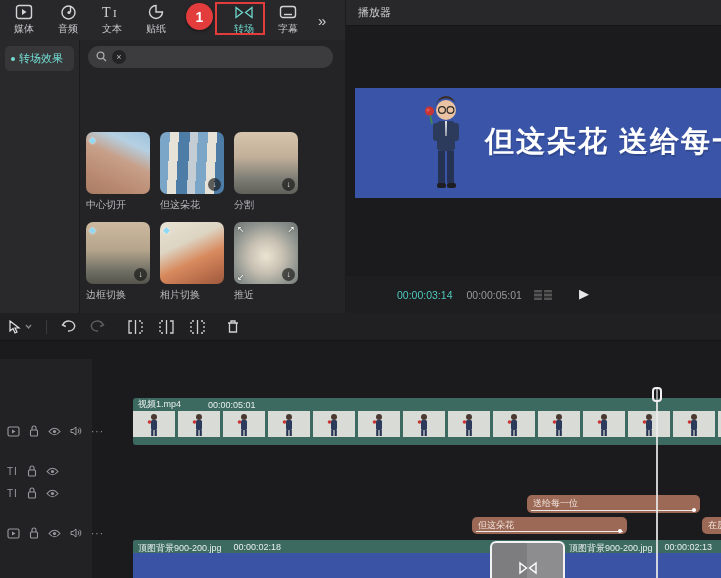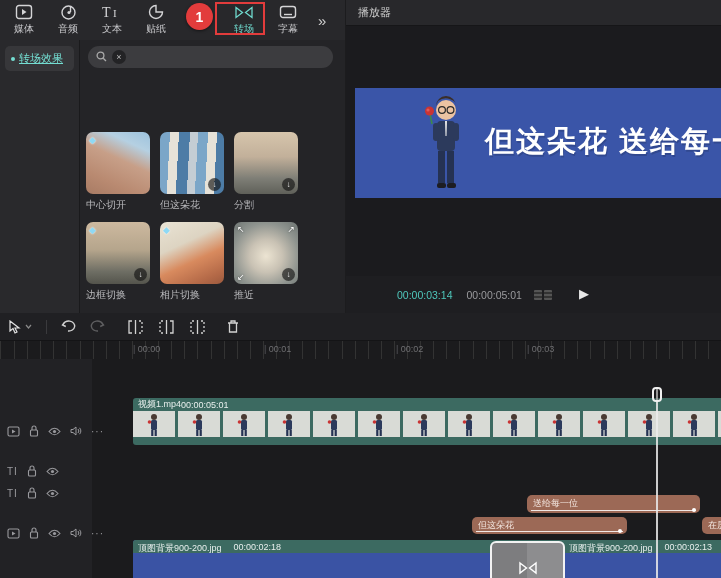--- a/index.html
+++ b/index.html
@@ -15,21 +15,21 @@
   .tb-item.active .tb-label { color:#6fd9cd; }
   #expand-btn { color:#cfcfcf; font-size:15px; margin-left:8px; cursor:pointer; }
   .redbox { position:absolute; border:2px solid #e23c3c; z-index:60; pointer-events:none; }
   #redbox-1 { left:215px; top:2px; width:50px; height:33px; }
   .redcircle { position:absolute; width:27px; height:27px; border-radius:50%; background:#e23c3c; color:#fff; font-size:14px; font-weight:bold; display:flex; align-items:center; justify-content:center; z-index:61; box-shadow:0 1px 3px rgba(0,0,0,.5); }
   #redcircle-1 { left:186px; top:3px; }
 
   
   #left-panel { position:absolute; left:0; top:40px; width:345px; height:273px; background:#242427; }
   #sidebar { position:absolute; left:0; top:0; width:80px; height:273px; background:#29292c; border-right:1px solid #1a1a1c; }
-  #sidebar-item { margin:6px 5px; padding:5px 6px; background:#37373a; border-radius:5px; color:#74ded2; font-size:11px; display:flex; align-items:center; gap:4px; cursor:pointer;text-decoration:underline; }
+  #sidebar-item { margin:6px 5px; padding:5px 6px; background:#37373a; border-radius:5px; color:#74ded2; font-size:11px; display:flex; align-items:center; gap:4px; cursor:pointer; }
   #sidebar-item .dot { width:4px; height:4px; border-radius:50%; background:#74ded2; }
   #search-bar { position:absolute; left:88px; top:6px; width:245px; height:22px; background:#3c3c3f; border-radius:12px; display:flex; align-items:center; padding:0 8px; gap:5px; }
   #search-bar .q { color:#e6e6e6; font-size:11px; flex:1; }
   #search-clear { width:14px; height:14px; border-radius:50%; background:#232325; color:#bbb; font-size:9px; display:flex; align-items:center; justify-content:center; cursor:pointer; }
 
   #grid { position:absolute; left:86px; top:52px; width:222px; height:221px; overflow:hidden; }
   .cell { position:absolute; width:64px; cursor:pointer; }
   .thumb { width:64px; height:62px; border-radius:7px; position:relative; overflow:hidden; }
   .cell-label { margin-top:4px; font-size:10px; color:#b9b9bc; white-space:nowrap; }
   .vip-badge { position:absolute; left:3px; top:3px; font-size:9px; color:#8fd9f4; text-shadow:0 0 2px #fff; }
@@ -63,21 +63,21 @@
 
   #track-headers { position:absolute; left:0; top:46px; width:92px; height:219px; background:#222225; }
   .th-row { position:absolute; left:0; width:92px; display:flex; align-items:center; gap:9px; padding-left:7px; color:#9a9a9e; }
   .th-row svg { display:block; }
   .ti-glyph { font-size:10px; color:#9a9a9e; letter-spacing:1px; }
   .dots { font-size:10px; color:#9a9a9e; letter-spacing:1px; }
 
   #tracks { position:absolute; left:0; top:46px; width:721px; height:219px; }
   
   #video-clip { position:absolute; left:133px; top:39px; width:588px; height:47px; background:#3c6a61; border-radius:3px 0 0 3px; overflow:hidden; }
-  #video-clip-label { height:13px; display:flex; gap:0; align-items:center; padding-left:5px; font-size:9px; color:#e8efed; }
+  #video-clip-label { height:13px; display:flex; gap:27px; align-items:center; padding-left:5px; font-size:9px; color:#e8efed; }
   #filmstrip { position:absolute; left:0; top:13px; width:588px; height:26px; display:flex; background:#d6d8d3; }
   .frame { width:45px; height:26px; flex:0 0 auto; border-right:3px solid #3c6a61; background:#d9dbd6; display:flex; align-items:flex-end; justify-content:center; }
   
   .text-clip { position:absolute; background:#9c6956; border-radius:5px; color:#f4e8e2; font-size:9px; overflow:hidden; }
   .text-clip .tc-label { padding:2px 6px; white-space:nowrap; }
   .tc-line { position:absolute; left:4px; right:4px; bottom:2px; height:1.5px; background:rgba(255,255,255,.85); }
   .tc-dot { position:absolute; bottom:0.8px; width:4px; height:4px; border-radius:50%; background:#fff; }
   #text-clip-top { left:527px; top:136px; width:173px; height:18px; }
   #text-clip-b1 { left:320px; top:158px; width:150px; height:17px; }
   #text-clip-b2 { left:472px; top:158px; width:155px; height:17px; }
@@ -310,26 +310,20 @@
             <path d="M8.5 0 L8.5 14" stroke="#d2d2d2" stroke-width="1.3"></path>
           </svg>
         </span>
       <span class="tl-tool" style="margin-left:6px">
           <svg width="14" height="15" viewBox="0 0 14 15">
             <path d="M2 4 L12 4 M5 4 L5 2 L9 2 L9 4 M3.5 4 L3.5 13 L10.5 13 L10.5 4" fill="none" stroke="#d2d2d2" stroke-width="1.3"></path>
           </svg>
         </span>
     </div>
 
-    <div id="ruler">
-      <span class="ruler-label" style="left:133px">00:00</span>
-      <span class="ruler-label" style="left:264px">00:01</span>
-      <span class="ruler-label" style="left:396px">00:02</span>
-      <span class="ruler-label" style="left:527px">00:03</span>
-    </div>
 
     <div id="track-headers">
       <div class="th-row" style="top:66px">
         <span>
             <svg width="13" height="11" viewBox="0 0 13 11">
               <rect x="1" y="1" width="11" height="9" rx="1.5" fill="none" stroke="#9a9a9e" stroke-width="1.1"></rect>
               <path d="M5 3.5 L8.5 5.5 L5 7.5 Z" fill="#9a9a9e"></path>
             </svg>
           </span>
         <span>

